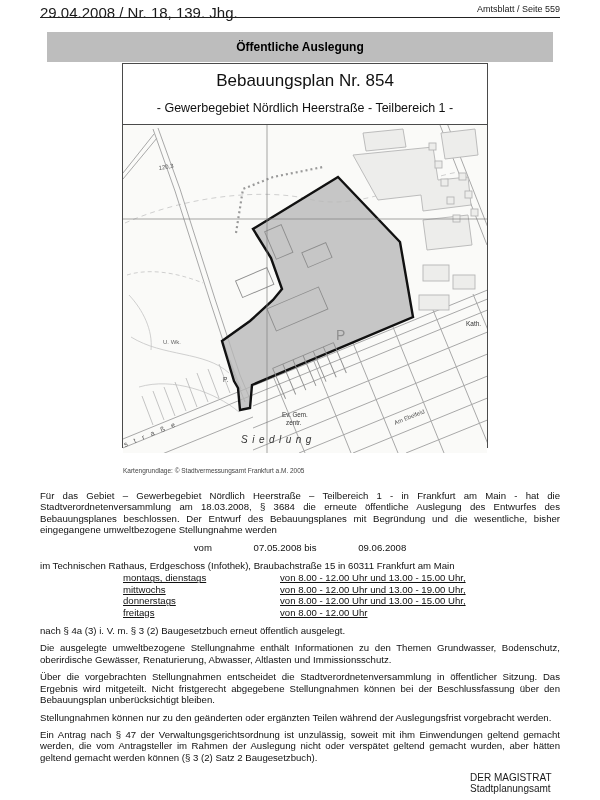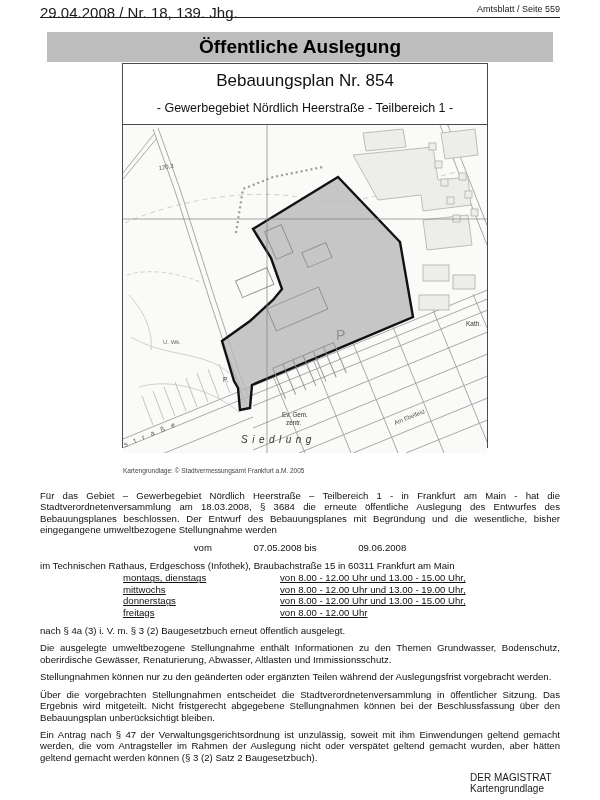--- a/index.html
+++ b/index.html
@@ -8,21 +8,21 @@
     font-family:"Liberation Sans","DejaVu Sans",sans-serif;color:#1a1a1a;
     -webkit-font-smoothing:antialiased;
   }
   .abs{position:absolute;}
   
   .hdr-left{left:40px;top:4px;font-size:15px;}
   .hdr-right{right:40px;top:4px;font-size:9px;}
   .hdr-rule{left:40px;top:17px;width:520px;border-top:1px solid #222;height:0;}
   
   .banner{left:47px;top:32px;width:506px;height:30px;background:#bdbdbd;
-    text-align:center;line-height:30px;font-size:19px;font-weight:bold;color:#000;}
+    text-align:center;line-height:30px;font-size:12px;font-weight:bold;color:#000;}
   
   .map-box{left:122px;top:63px;width:364px;height:383px;border:1px solid #4a4a4a;background:#fff;}
   .map-title-area{width:100%;height:54px;border-bottom:1px solid #4a4a4a;box-sizing:border-box;text-align:center;}
   .map-title{font-size:17px;margin-top:7px;color:#111;}
   .map-subtitle{font-size:12.5px;margin-top:10px;color:#111;}
   .map-canvas{width:364px;height:328px;display:block;}
   .map-caption{left:123px;top:467px;font-size:6.5px;color:#444;}
   
   .bodytext{left:40px;top:490px;width:520px;font-size:9.6px;line-height:11.4px;color:#111;}
   .para{text-align:justify;margin:0 0 6px 0;}
@@ -185,21 +185,21 @@
       <span>von 8.00 - 12.00 Uhr und 13.00 - 15.00 Uhr,</span>
     </div>
     <div class="schedrow">
       <span>freitags</span>
       <span>von 8.00 - 12.00 Uhr</span>
     </div>
   </div>
 
   <p class="para">nach § 4a (3) i. V. m. § 3 (2) Baugesetzbuch erneut öffentlich ausgelegt.</p>
   <p class="para">Die ausgelegte umweltbezogene Stellungnahme enthält Informationen zu den Themen Grundwasser, Bodenschutz, oberirdische Gewässer, Renaturierung, Abwasser, Altlasten und Immissionsschutz.</p>
+  <p class="para">Über die vorgebrachten Stellungnahmen entscheidet die Stadtverordnetenversammlung in öffentlicher Sitzung. Das Ergebnis wird mitgeteilt. Nicht fristgerecht abgegebene Stellungnahmen können bei der Beschlussfassung über den Bebauungsplan unberücksichtigt bleiben.</p>
   <p class="para">Stellungnahmen können nur zu den geänderten oder ergänzten Teilen während der Auslegungsfrist vorgebracht werden.</p>
-  <p class="para">Über die vorgebrachten Stellungnahmen entscheidet die Stadtverordnetenversammlung in öffentlicher Sitzung. Das Ergebnis wird mitgeteilt. Nicht fristgerecht abgegebene Stellungnahmen können bei der Beschlussfassung über den Bebauungsplan unberücksichtigt bleiben.</p>
   <p class="para">Ein Antrag nach § 47 der Verwaltungsgerichtsordnung ist unzulässig, soweit mit ihm Einwendungen geltend gemacht werden, die vom Antragsteller im Rahmen der Auslegung nicht oder verspätet geltend gemacht wurden, aber hätten geltend gemacht werden können (§ 3 (2) Satz 2 Baugesetzbuch).</p>
 </div>
 
 <div class="abs sig">
   <div>DER MAGISTRAT</div>
-  <div>Kartengrundlage</div>
+  <div>Stadtplanungsamt</div>
 </div>
 
 </body></html>

